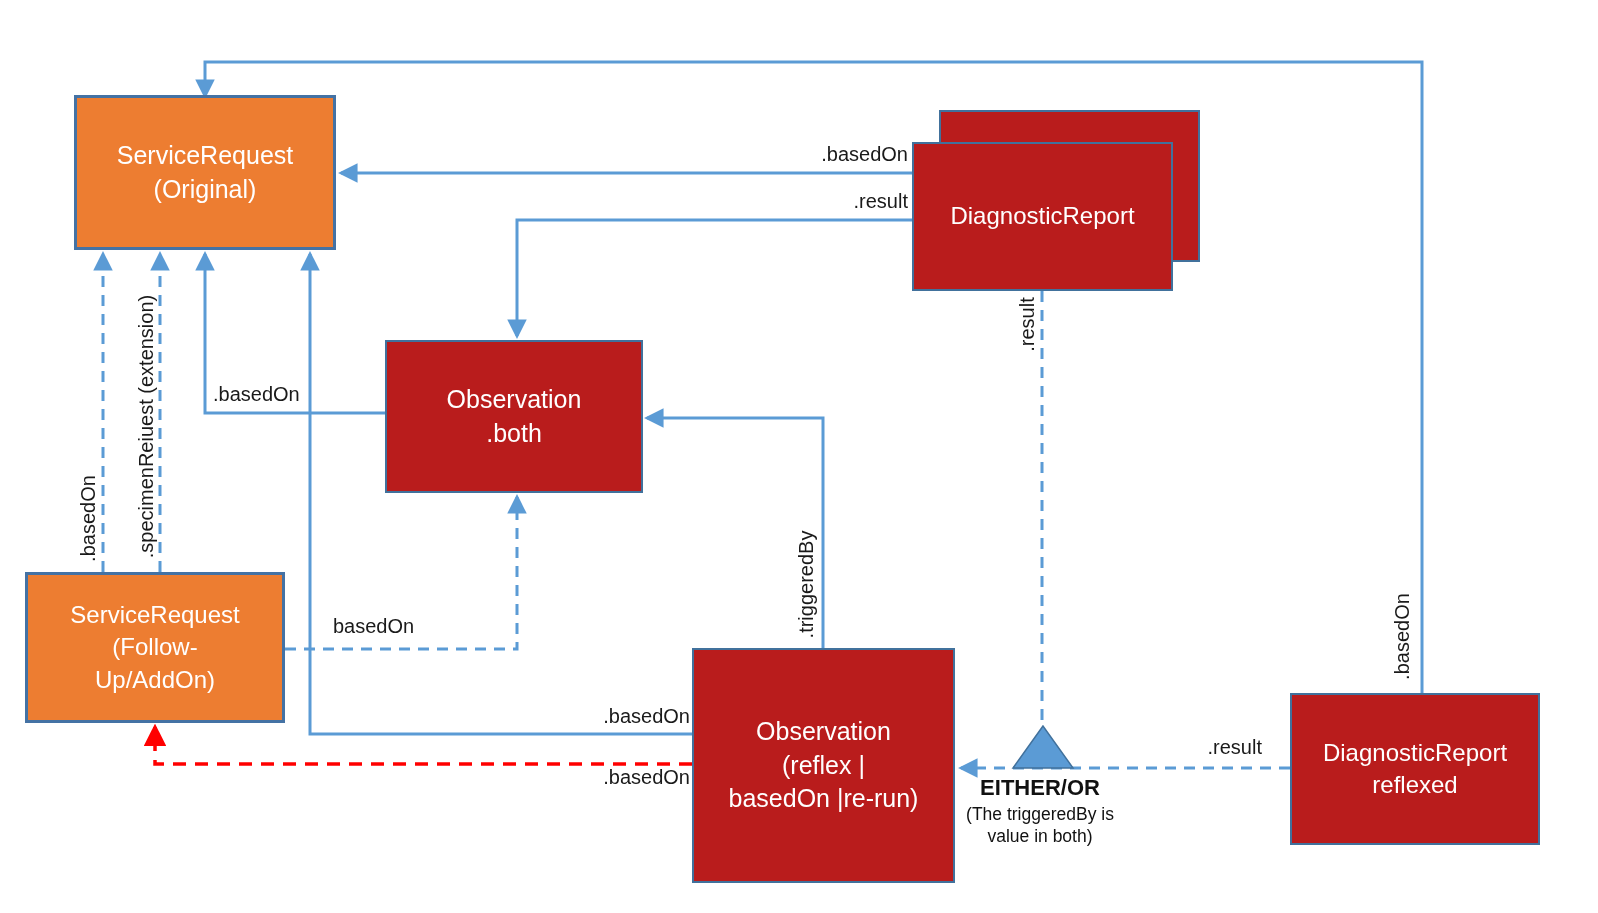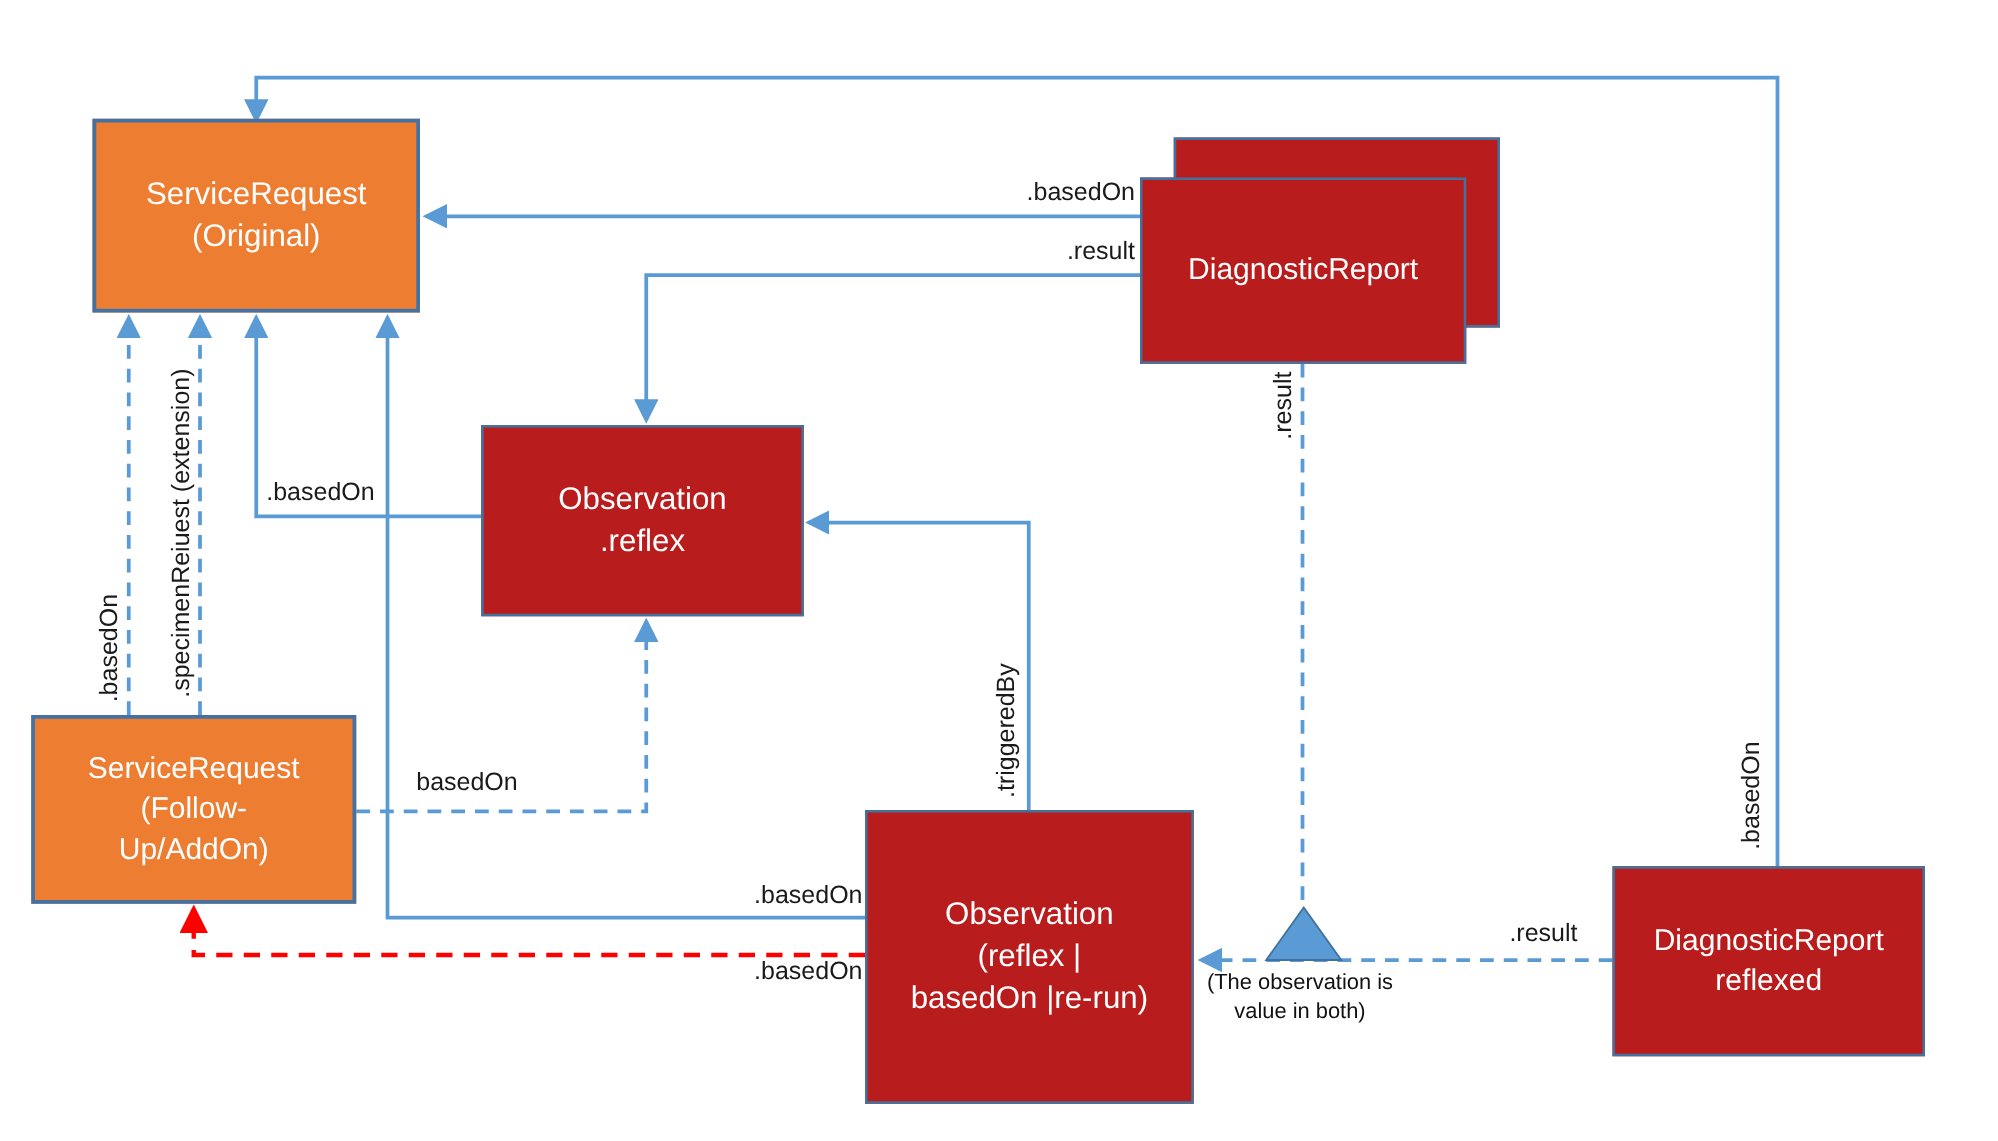--- a/index.html
+++ b/index.html
@@ -86,21 +86,21 @@
   </div>
 
   <div class="node orange" style="left:25px;top:572px;width:260px;height:151px;font-size:24px;">
     <span>ServiceRequest</span>
     <span>(Follow-</span>
     <span>Up/AddOn)</span>
   </div>
 
   <div class="node blue" style="left:385px;top:340px;width:258px;height:153px;">
     <span>Observation</span>
-    <span>.reflex</span>
+    <span>.both</span>
   </div>
 
   <div class="node blue backbox" style="left:939px;top:110px;width:261px;height:152px;"></div>
 
   <div class="node blue frontbox" style="left:912px;top:142px;width:261px;height:149px;font-size:24px;">
     <span>DiagnosticReport</span>
   </div>
 
   <div class="node blue" style="left:692px;top:648px;width:263px;height:235px;">
     <span>Observation</span>
@@ -131,17 +131,18 @@
 
   <div class="elabel right" style="left:570px;top:766px;width:120px;">.basedOn</div>
 
   <div class="elabel rot" style="left:992px;top:313px;width:70px;">.result</div>
 
   <div class="elabel right" style="left:1170px;top:736px;width:92px;">.result</div>
 
   <div class="elabel rot" style="left:1354px;top:625px;width:96px;">.basedOn</div>
 
   <div class="eo" style="left:925px;top:774px;width:230px;">
-    <div class="eo-sub">(The observation is</div>
+    <div class="eo-title">EITHER/OR</div>
+    <div class="eo-sub">(The triggeredBy is</div>
     <div class="eo-sub">value in both)</div>
   </div>
 
 </div>
 
 </body></html>

